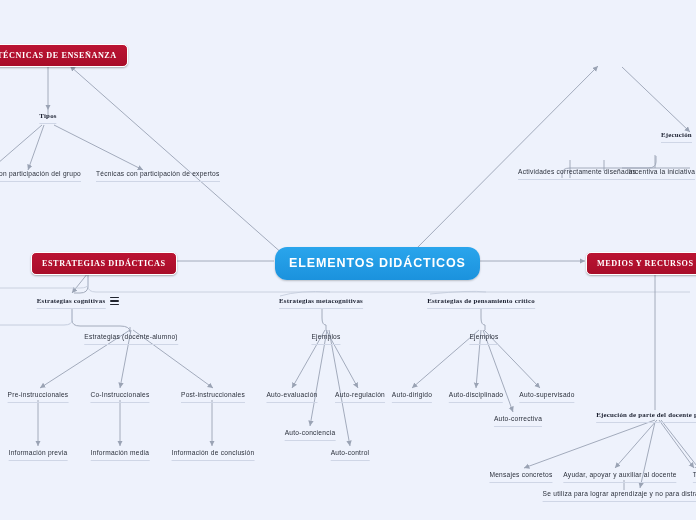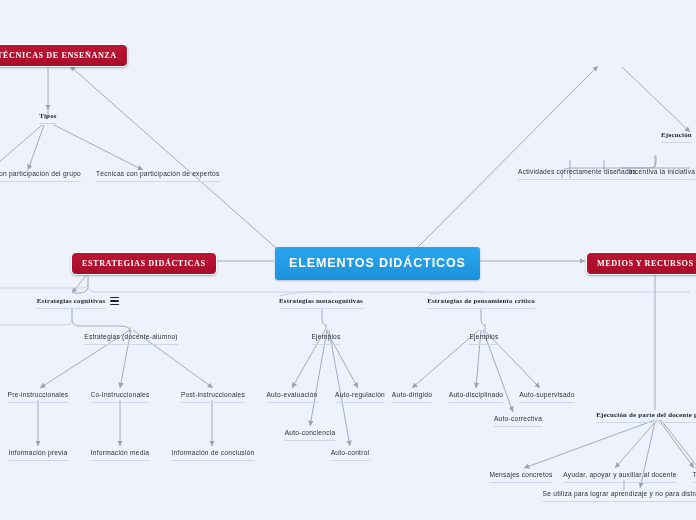--- a/index.html
+++ b/index.html
@@ -10,21 +10,21 @@
     position:relative;
   }
   #canvas{position:absolute;left:0;top:0;width:696px;height:520px;}
   svg.links{position:absolute;left:0;top:0;width:696px;height:520px;pointer-events:none;}
 
   
   .root-node{
     position:absolute;
     background:#22a0ea;
     background:linear-gradient(#2aa5ec,#1b92dd);
-    border-radius:3px;
+    border-radius:12px;
     color:#ffffff;
     font-weight:bold;
     font-size:12.5px;
     letter-spacing:.9px;
     padding:9px 14px 10px 14px;
     white-space:nowrap;
     box-shadow:0 1px 2px rgba(0,0,0,.22);
     text-align:center;
   }
 
@@ -143,21 +143,21 @@
       <path d="M330,292 Q300,290 280,296" stroke="#c5cddd"></path>
       <path d="M624,480 L624,490"></path>
     </g>
   </svg>
 
   <div class="root-node" style="left:275px;top:247px;">ELEMENTOS DIDÁCTICOS</div>
 
   <div class="red-node" style="left:-14px;top:44px;">TÉCNICAS DE ENSEÑANZA</div>
 
 
-  <div class="red-node" style="left:31px;top:252px;margin-left:40px;">ESTRATEGIAS DIDÁCTICAS</div>
+  <div class="red-node" style="left:31px;top:252px;">ESTRATEGIAS DIDÁCTICAS</div>
 
   <div class="red-node" style="left:586px;top:252px;">MEDIOS Y RECURSOS EDUCATIVOS</div>
 
   <div class="topic bold center" style="left:48px;top:112px;">Tipos</div>
 
   <div class="topic" style="left:-35px;top:170px;">Técnicas con participación del grupo</div>
 
   <div class="topic" style="left:96px;top:170px;">Técnicas con participación de expertos</div>
 
   <div class="topic bold" style="left:661px;top:131px;">Ejecución</div>

